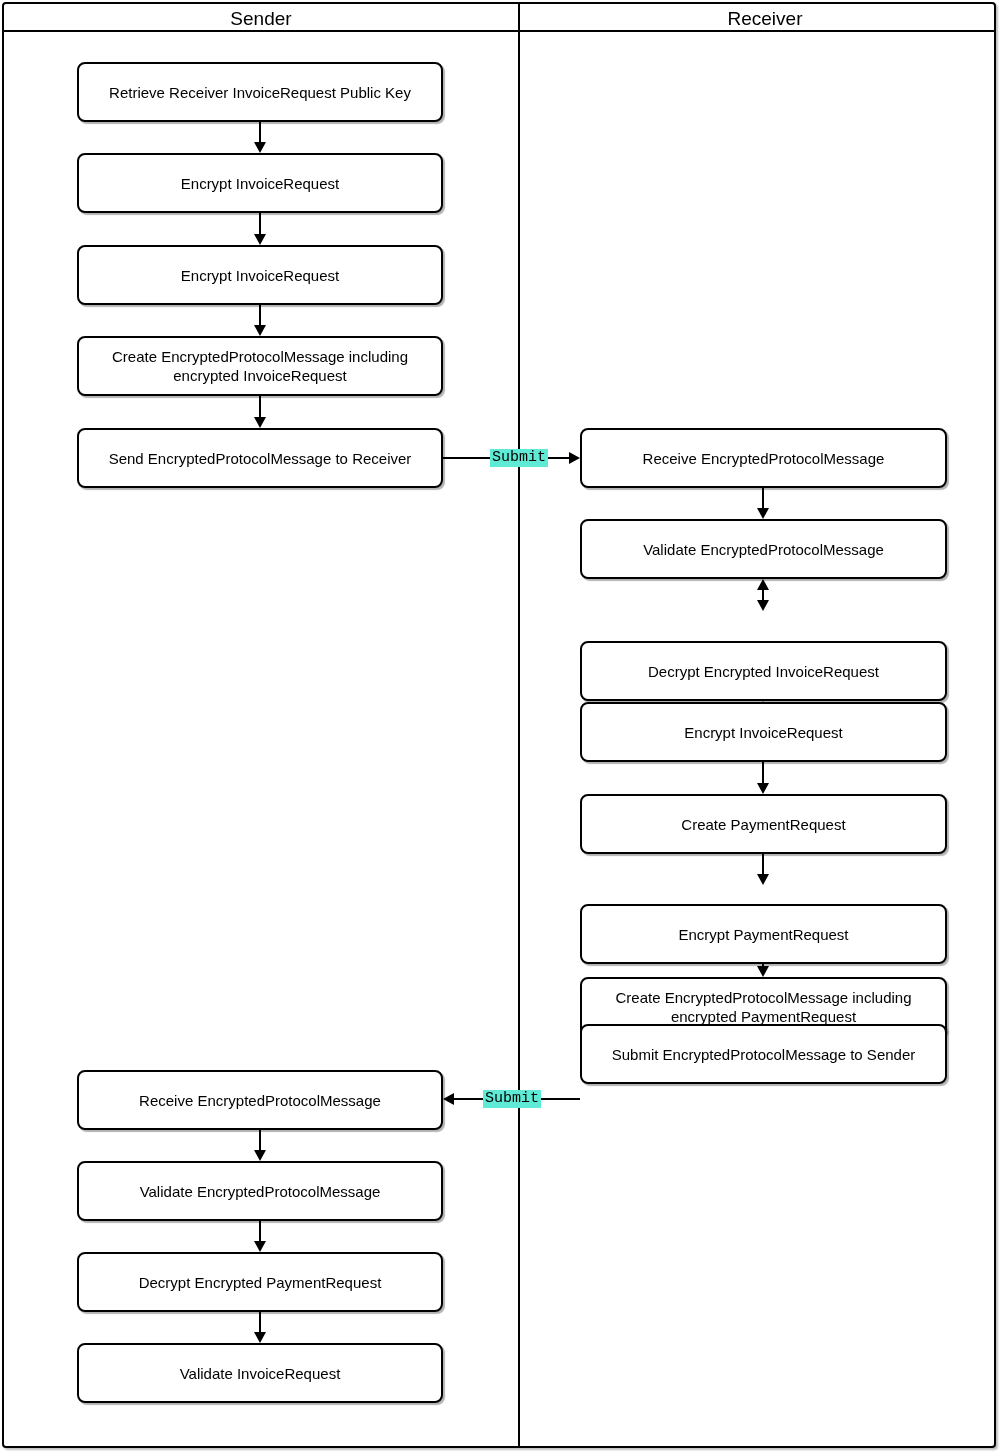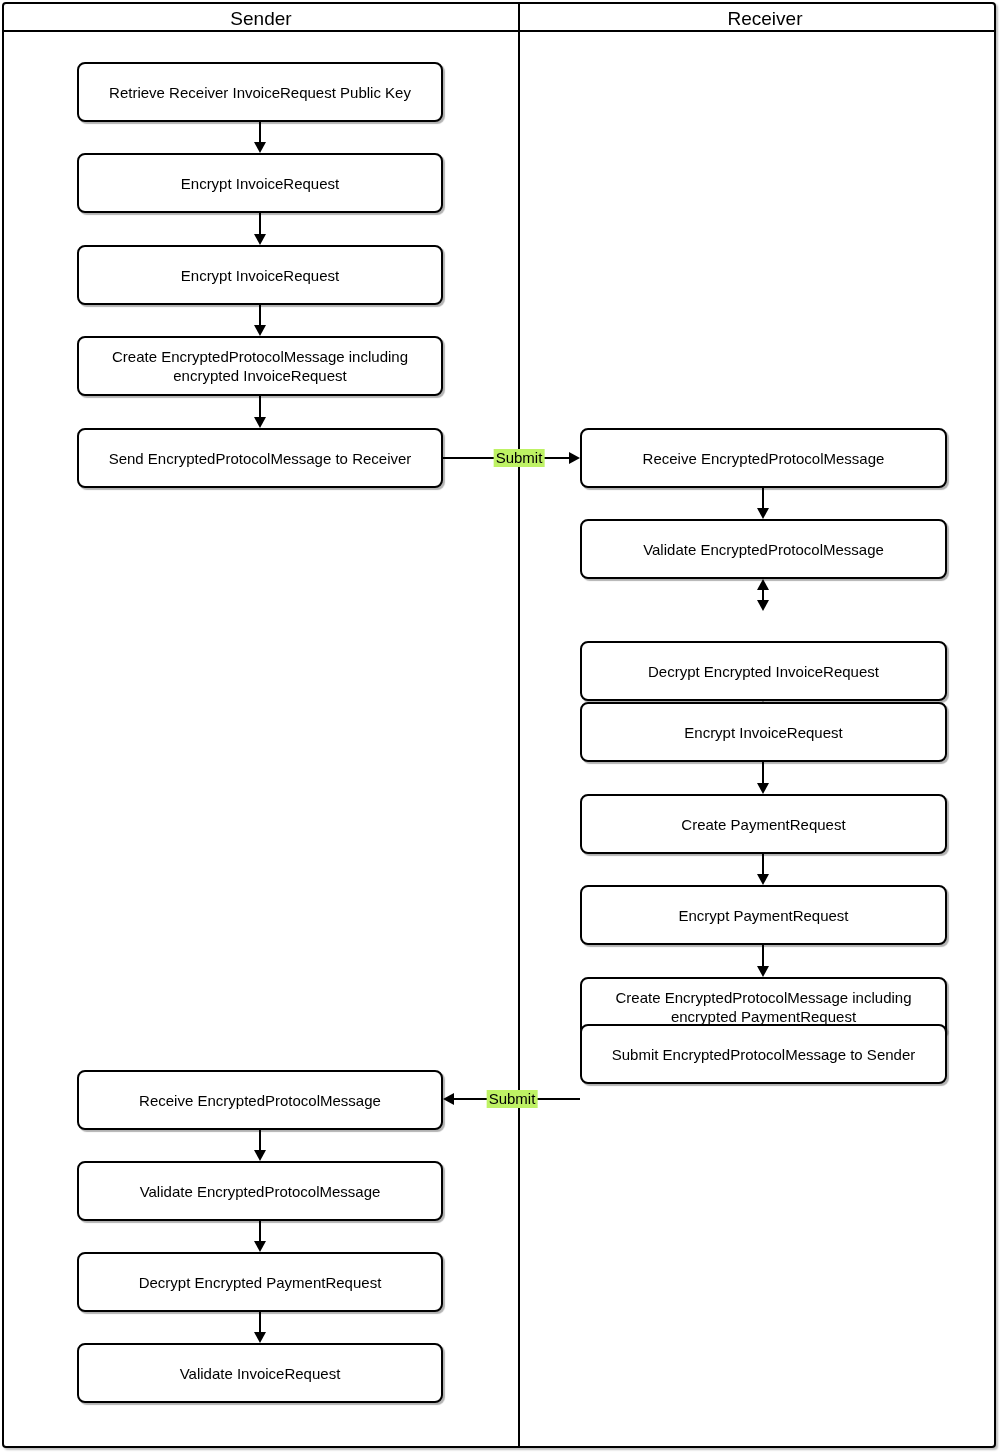--- a/index.html
+++ b/index.html
@@ -124,26 +124,27 @@
     content: ""; position: absolute;
     top: -5px; left: -11px;
     width: 0; height: 0;
     border-top: 6px solid transparent;
     border-bottom: 6px solid transparent;
     border-right: 11px solid #000;
   }
   .edge-label {
     position: absolute;
     transform: translateX(-50%);
-    background: #bef264;
+    background: #5eead4;
     padding: 0 2px;
     font-size: 15px;
     line-height: 18px;
     z-index: 5;
     white-space: nowrap;
+    font-family: Liberation Mono, monospace;
   }
 </style>
 </head>
 <body>
 
 <div class="frame"></div>
 <div class="header-line"></div>
 <div class="lane-divider"></div>
 <div class="lane-header sender">Sender</div>
 <div class="lane-header receiver">Receiver</div>
@@ -156,21 +157,21 @@
 <div class="node col-s" style="top:1070px">Receive EncryptedProtocolMessage</div>
 <div class="node col-s" style="top:1161px">Validate EncryptedProtocolMessage</div>
 <div class="node col-s" style="top:1252px">Decrypt Encrypted PaymentRequest</div>
 <div class="node col-s" style="top:1343px">Validate InvoiceRequest</div>
 
 <div class="node col-r" style="top:428px">Receive EncryptedProtocolMessage</div>
 <div class="node col-r" style="top:519px">Validate EncryptedProtocolMessage</div>
 <div class="node col-r" style="top:641px">Decrypt Encrypted InvoiceRequest</div>
 <div class="node col-r" style="top:702px">Encrypt InvoiceRequest</div>
 <div class="node col-r" style="top:794px">Create PaymentRequest</div>
-<div class="node col-r" style="top:885px">Encrypt PaymentRequest</div>
+<div class="node col-r" style="top:904px">Encrypt PaymentRequest</div>
 <div class="node col-r" style="top:977px">Create EncryptedProtocolMessage including encrypted PaymentRequest</div>
 <div class="node col-r" style="top:1024px">Submit EncryptedProtocolMessage to Sender</div>
 
 <div class="varrow down at-s" style="top:122px;height:20px"></div>
 <div class="varrow down at-s" style="top:213px;height:21px"></div>
 <div class="varrow down at-s" style="top:305px;height:20px"></div>
 <div class="varrow down at-s" style="top:396px;height:21px"></div>
 <div class="varrow down at-s" style="top:1130px;height:20px"></div>
 <div class="varrow down at-s" style="top:1221px;height:20px"></div>
 <div class="varrow down at-s" style="top:1312px;height:20px"></div>

